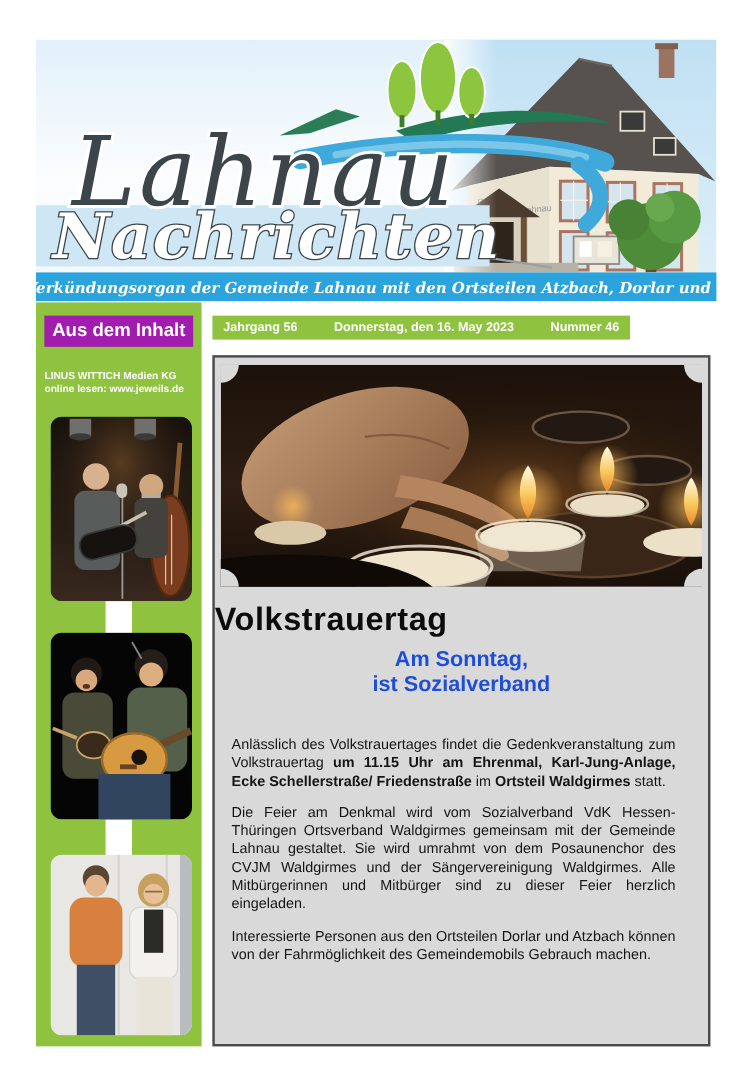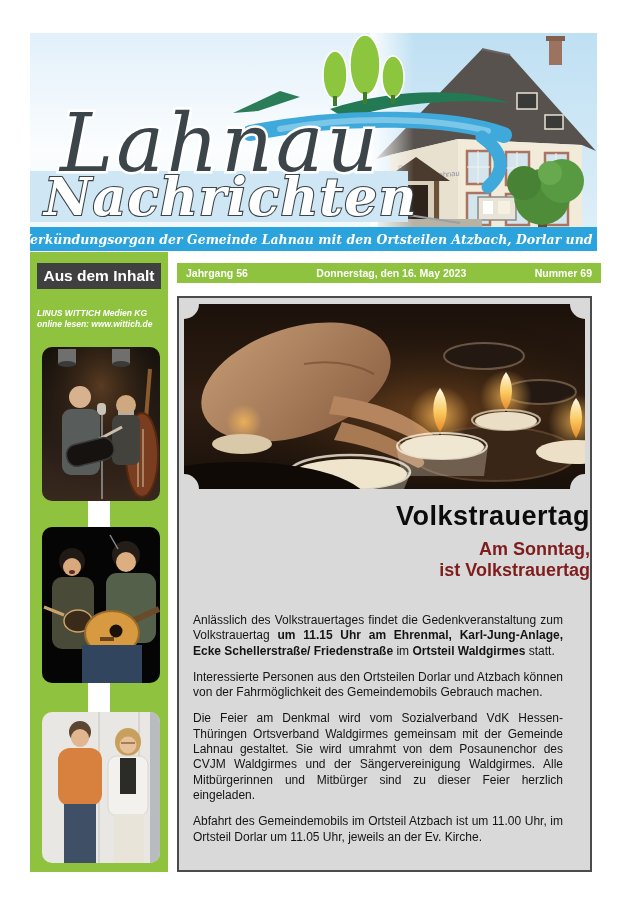--- a/index.html
+++ b/index.html
@@ -7,52 +7,52 @@
         font-family:"Liberation Sans",sans-serif;}
 
   
   .header-art{position:absolute;left:30px;top:33px;width:567px;height:194px;}
   .tagline-bar{position:absolute;left:30px;top:227px;width:567px;height:24px;background:#2ba3dc;
       color:#ffffff;font-family:"DejaVu Serif",serif;font-style:italic;font-weight:600;
       font-size:12.5px;display:flex;align-items:center;justify-content:center;white-space:nowrap;}
 
   
   .sidebar{position:absolute;left:30px;top:252px;width:138px;height:620px;background:#8fc33f;}
-  .inhalt-box{position:absolute;left:7px;top:11px;width:124px;height:26px;background:#404040;
+  .inhalt-box{position:absolute;left:7px;top:11px;width:124px;height:26px;background:#a21caf;
       color:#fff;font-weight:bold;font-size:15.5px;display:flex;align-items:center;justify-content:center;}
-  .publisher{position:absolute;left:7px;top:56px;color:#ffffff;font-weight:bold;font-size:8.5px;line-height:11px;font-style:italic;}
+  .publisher{position:absolute;left:7px;top:56px;color:#ffffff;font-weight:bold;font-size:8.5px;line-height:11px;}
   .vstrip{position:absolute;left:58px;width:22px;background:#ffffff;}
   .vstrip.s1{top:249px;height:27px;}
   .vstrip.s2{top:431px;height:30px;}
   .side-photo{position:absolute;left:12px;width:118px;border-radius:10px;overflow:hidden;}
   .side-photo svg{display:block;}
   .sp1{top:95px;height:154px;}
   .sp2{top:275px;height:156px;}
   .sp3{top:460px;height:151px;}
 
   
-  .issue-bar{position:absolute;left:177px;top:263px;width:424px;height:20px;background:#8fc33f;
+  .issue-bar{position:absolute;left:177px;top:263px;width:348px;height:20px;background:#8fc33f;
       color:#ffffff;font-weight:bold;font-size:10.5px;display:flex;align-items:center;
       justify-content:space-between;padding:0 9px;box-sizing:border-box;}
 
   
   .article-box{position:absolute;left:177px;top:296px;width:415px;height:576px;background:#d9d9d9;
       border:2px solid #4b4b4b;box-sizing:border-box;overflow:hidden;}
   .candle-photo{position:absolute;left:5px;top:6px;width:401px;height:185px;}
   .candle-photo svg{display:block;}
   .ctab{position:absolute;width:15px;height:15px;background:#d9d9d9;}
   .ctab.tl{top:0;left:0;border-bottom-right-radius:100%;}
   .ctab.tr{top:0;right:0;border-bottom-left-radius:100%;}
   .ctab.bl{bottom:0;left:0;border-top-right-radius:100%;}
   .ctab.br{bottom:0;right:0;border-top-left-radius:100%;}
 
-  .article-title{position:absolute;top:203px;left:0;width:100%;text-align:right;
+  .article-title{position:absolute;top:203px;left:0;width:100%;text-align:left;
       font-weight:bold;font-size:27px;color:#0c0c0c;letter-spacing:.5px;}
-  .article-subtitle{position:absolute;top:241px;left:0;width:100%;text-align:right;
-      font-weight:bold;font-size:18px;line-height:21px;color:#7f1d1d;}
+  .article-subtitle{position:absolute;top:241px;left:0;width:100%;text-align:center;
+      font-weight:bold;font-size:18px;line-height:21px;color:#1d4ed8;}
   .article-body{position:absolute;top:315px;left:14px;right:11px;color:#141414;}
   .article-body p{margin:0 16px 11px 0;font-size:12px;line-height:15.3px;text-align:justify;
       hyphens:auto;-webkit-hyphens:auto;}
   .article-body b{font-weight:bold;}
 </style>
 </head>
 <body>
 
 <div class="page">
 
@@ -163,21 +163,21 @@
   <div class="tagline-bar">
     <span>Amtliches Verkündungsorgan der Gemeinde Lahnau mit den Ortsteilen Atzbach, Dorlar und Waldgirmes</span>
   </div>
 
   <div class="sidebar">
     <div class="inhalt-box">
       <span>Aus dem Inhalt</span>
     </div>
     <div class="publisher">
       <div>LINUS WITTICH Medien KG</div>
-      <div>online lesen: www.wittich.de</div>
+      <div>online lesen: www.jeweils.de</div>
     </div>
 
     <div class="vstrip s1"></div>
     <div class="vstrip s2"></div>
 
     <div class="side-photo sp1" aria-label="Zwei Musiker mit E-Gitarre und Kontrabass auf der Bühne">
       <svg width="118" height="154" viewBox="0 0 118 154">
         <defs>
           <linearGradient id="p1bg" x1="0" y1="0" x2="0" y2="1">
             <stop offset="0" stop-color="#13100c"></stop>
@@ -258,21 +258,21 @@
         <rect x="66" y="44" width="40" height="60" rx="9" fill="#f2f1ed" stroke="#d8d5cc" stroke-width="1"></rect>
         <rect x="78" y="46" width="16" height="36" fill="#2b2b28"></rect>
         <rect x="72" y="102" width="30" height="49" fill="#e8e4da"></rect>
       </svg>
     </div>
   </div>
 
   <div class="issue-bar">
     <span>Jahrgang 56</span>
     <span>Donnerstag, den 16. May 2023</span>
-    <span>Nummer 69</span>
+    <span>Nummer 46</span>
   </div>
 
   <div class="article-box">
 
     <div class="candle-photo" aria-label="Hand entzündet Gedenkkerzen / Teelichter">
       <svg width="401" height="185" viewBox="0 0 401 185">
         <defs>
           <linearGradient id="cbg" x1="0" y1="0" x2="0" y2="1">
             <stop offset="0" stop-color="#1c120b"></stop>
               <stop offset="0.55" stop-color="#2e1d12"></stop>
@@ -340,24 +340,23 @@
       <div class="ctab tl"></div>
       <div class="ctab tr"></div>
       <div class="ctab bl"></div>
       <div class="ctab br"></div>
     </div>
 
     <div class="article-title">Volkstrauertag</div>
 
     <div class="article-subtitle">
       <div>Am Sonntag,</div>
-      <div>ist Volkstrauertag</div>
+      <div>ist Sozialverband</div>
     </div>
 
     <div class="article-body">
         <p><span>Anlässlich des Volkstrauertages findet die Gedenkveranstaltung zum Volkstrauertag </span><b>um 11.15 Uhr am Ehrenmal, Karl-Jung-Anlage, Ecke Schellerstraße/ Friedenstraße</b><span> im </span><b>Ortsteil Waldgirmes</b><span> statt.</span></p>
+        <p><span>Die Feier am Denkmal wird vom Sozialverband VdK Hessen-Thüringen Ortsverband Waldgirmes gemeinsam mit der Gemeinde Lahnau gestaltet. Sie wird umrahmt von dem Posaunenchor des CVJM Waldgirmes und der Sängervereinigung Waldgirmes. Alle Mitbürgerinnen und Mitbürger sind zu dieser Feier herzlich eingeladen.</span></p>
         <p><span>Interessierte Personen aus den Ortsteilen Dorlar und Atzbach können von der Fahrmöglichkeit des Gemeindemobils Gebrauch machen.</span></p>
-        <p><span>Die Feier am Denkmal wird vom Sozialverband VdK Hessen-Thüringen Ortsverband Waldgirmes gemeinsam mit der Gemeinde Lahnau gestaltet. Sie wird umrahmt von dem Posaunenchor des CVJM Waldgirmes und der Sängervereinigung Waldgirmes. Alle Mitbürgerinnen und Mitbürger sind zu dieser Feier herzlich eingeladen.</span></p>
-        <p><span>Abfahrt des Gemeindemobils im Ortsteil Atzbach ist um 11.00 Uhr, im Ortsteil Dorlar um 11.05 Uhr, jeweils an der Ev. Kirche.</span></p>
       </div>
   </div>
 
 </div>
 
 </body></html>

